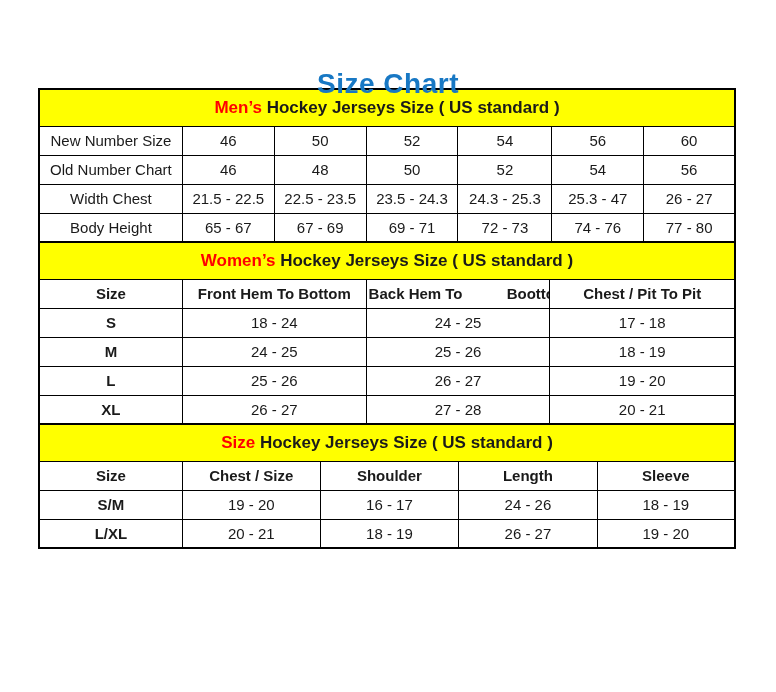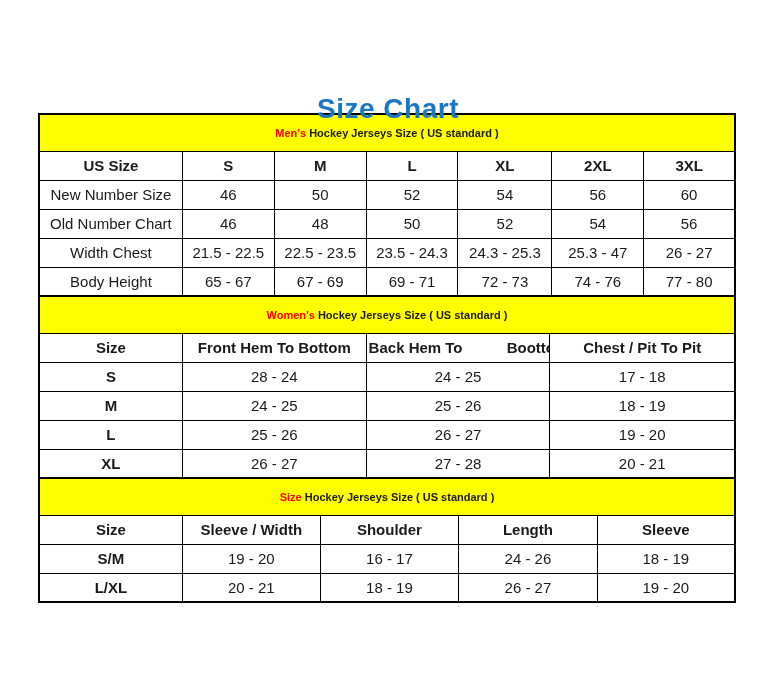--- a/index.html
+++ b/index.html
@@ -14,21 +14,21 @@
     margin: 0;
     padding: 0;
     width: 776px;
     height: 692px;
     background: #FFFFFF;
     font-family: "Liberation Sans", sans-serif;
     color: var(--text-color);
   }
   .page-title {
     margin: 0;
-    padding-top: 93px;
+    padding-top: 68px;
     padding-bottom: 0;
     height: 32px;
     text-align: center;
     font-size: 28px;
     line-height: 32px;
     font-weight: bold;
     color: var(--title-blue);
     letter-spacing: 0.5px;
   }
   .tables-wrap {
@@ -50,21 +50,21 @@
     vertical-align: middle;
     font-size: 15px;
     height: 29px;
     padding: 0 2px;
     overflow: hidden;
     white-space: nowrap;
   }
   td.banner-cell {
     background: var(--banner-yellow);
     font-weight: bold;
-    font-size: 11px;
+    font-size: 17px;
     height: 37px;
   }
   .banner-highlight { color: var(--highlight-red); }
   tr.header-row td { font-weight: bold; }
   td.bold-label { font-weight: bold; }
   .wavy-misspell {
     text-decoration-style: wavy;
     text-decoration-color: #D9352B;
     text-decoration-thickness: 1px;
     text-underline-offset: 3px;
@@ -84,29 +84,20 @@
         <col style="width: 13.2%;">
         <col style="width: 13.2%;">
         <col style="width: 13.5%;">
         <col style="width: 13.2%;">
         <col style="width: 13.1%;">
       </colgroup>
       <tbody>
         <tr>
           <td colspan="7" class="banner-cell"><span class="banner-highlight">Men’s</span> Hockey Jerseys Size ( US standard )</td>
         </tr>
-        <tr class="header-row">
-          <td>US Size</td>
-          <td>S</td>
-          <td>M</td>
-          <td>L</td>
-          <td>XL</td>
-          <td>2XL</td>
-          <td>3XL</td>
-        </tr>
         <tr>
           <td>New Number Size</td>
           <td>46</td>
           <td>50</td>
           <td>52</td>
           <td>54</td>
           <td>56</td>
           <td>60</td>
         </tr>
         <tr>
@@ -150,21 +141,21 @@
           <td colspan="4" class="banner-cell"><span class="banner-highlight">Women’s</span> Hockey Jerseys Size ( US standard )</td>
         </tr>
         <tr class="header-row">
           <td>Size</td>
           <td>Front Hem To Bottom</td>
           <td>Back Hem To <span class="wavy-misspell">Boottom</span></td>
           <td>Chest / Pit To Pit</td>
         </tr>
         <tr>
           <td class="bold-label">S</td>
-          <td>28 - 24</td>
+          <td>18 - 24</td>
           <td>24 - 25</td>
           <td>17 - 18</td>
         </tr>
         <tr>
           <td class="bold-label">M</td>
           <td>24 - 25</td>
           <td>25 - 26</td>
           <td>18 - 19</td>
         </tr>
         <tr>
@@ -188,21 +179,21 @@
         <col style="width: 19.9%;">
         <col style="width: 19.9%;">
         <col style="width: 19.8%;">
       </colgroup>
       <tbody>
         <tr>
           <td colspan="5" class="banner-cell"><span class="banner-highlight">Size</span> Hockey Jerseys Size ( US standard )</td>
         </tr>
         <tr class="header-row">
           <td>Size</td>
-          <td>Sleeve / Width</td>
+          <td>Chest / Size</td>
           <td>Shoulder</td>
           <td>Length</td>
           <td>Sleeve</td>
         </tr>
         <tr>
           <td class="bold-label">S/M</td>
           <td>19 - 20</td>
           <td>16 - 17</td>
           <td>24 - 26</td>
           <td>18 - 19</td>

